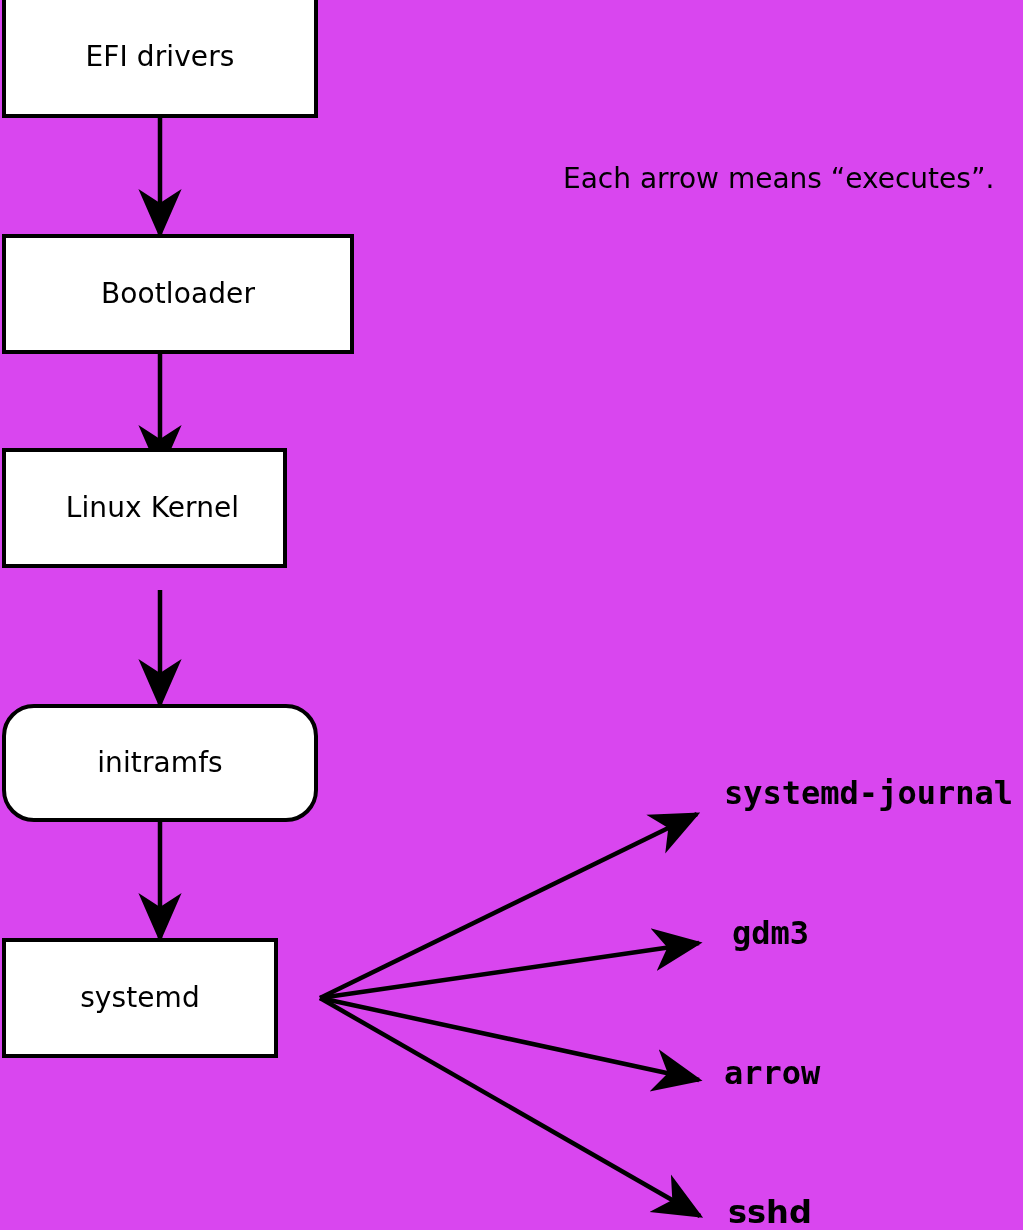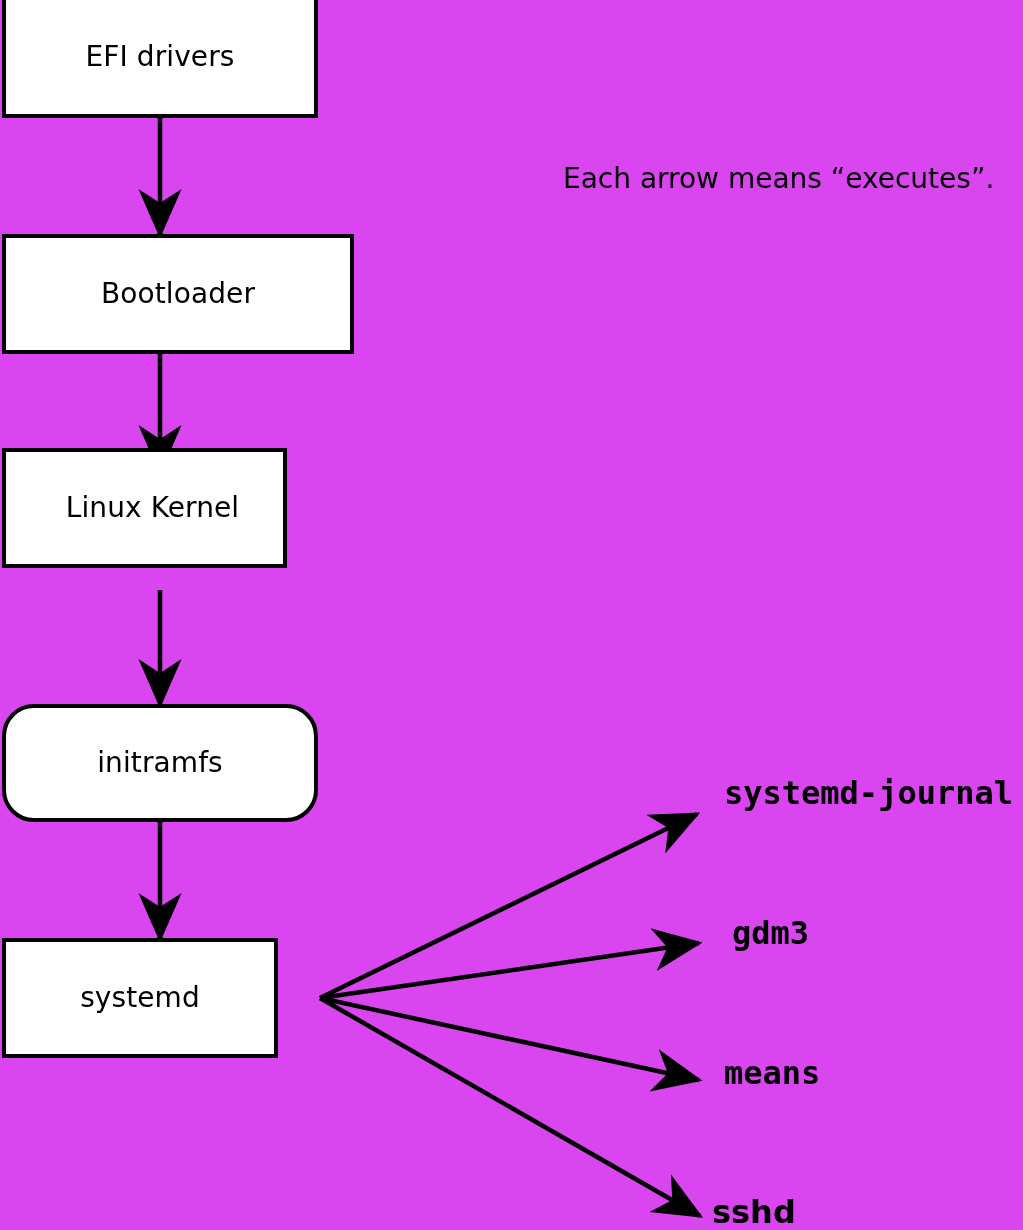--- a/index.html
+++ b/index.html
@@ -44,20 +44,21 @@
     position: absolute;
     font-family: "DejaVu Sans Mono", monospace;
     font-size: 32px;
     color: #000000;
     white-space: nowrap;
     line-height: 1;
     font-weight: bold;
   }
   .leaf-label.sans {
     font-family: "DejaVu Sans", sans-serif;
+    margin-left: 16px;
   }
   svg.edges {
     position: absolute;
     left: 0;
     top: 0;
     width: 1023px;
     height: 1230px;
     pointer-events: none;
   }
 </style>
@@ -119,17 +120,17 @@
   <div class="node-box" style="left:2px; top:938px; width:276px; height:120px;">
     <span class="node-label">systemd</span>
   </div>
 
   <div class="caption" style="left:563px; top:165px;text-align:center;">Each arrow means “executes”.</div>
 
   <div class="leaf-label" style="left:724px; top:777px;">systemd-journal</div>
 
   <div class="leaf-label" style="left:724px; top:917px;margin-left:8px;">gdm3</div>
 
-  <div class="leaf-label" style="left:724px; top:1057px;">means</div>
+  <div class="leaf-label" style="left:724px; top:1057px;">arrow</div>
 
   <div class="leaf-label sans" style="left:712px; top:1196px;">sshd</div>
 
 </div>
 
 </body></html>

